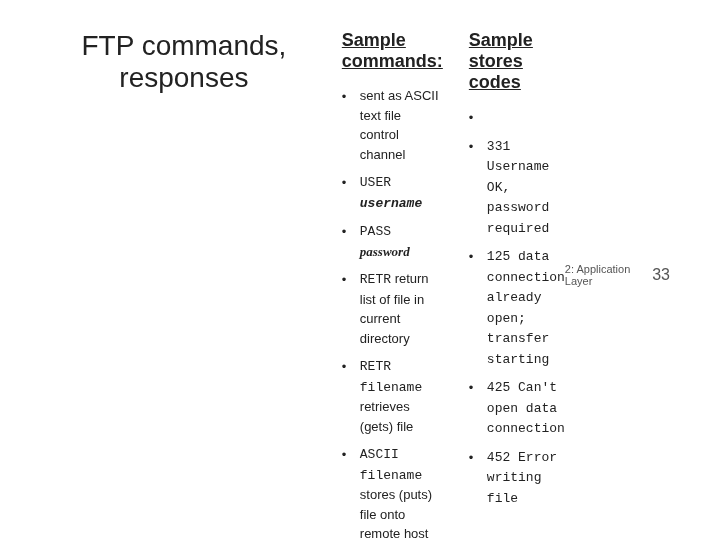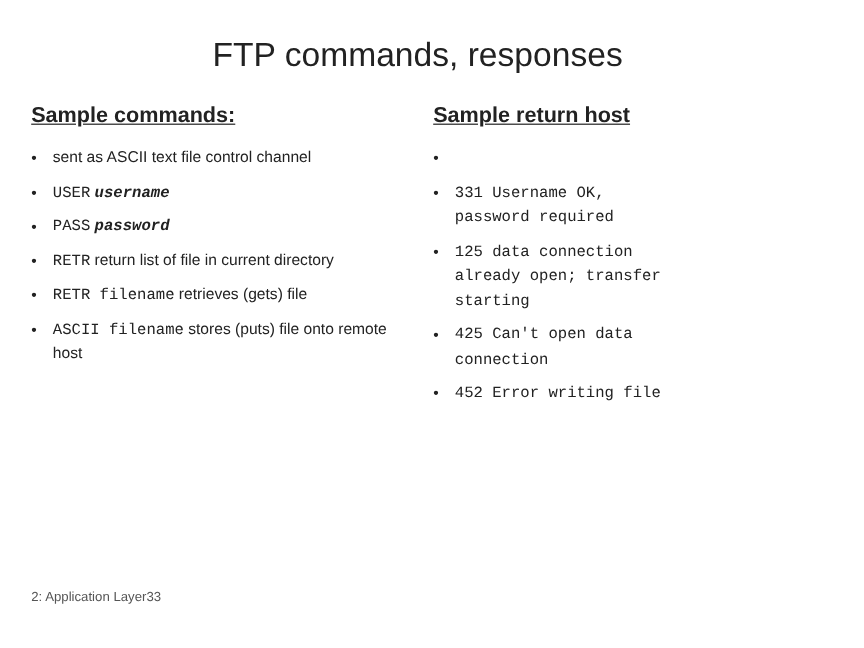--- a/index.html
+++ b/index.html
@@ -10,21 +10,20 @@
       background: #ffffff;
       font-family: Arial, Helvetica, sans-serif;
       overflow: hidden;
     }
 
     .slide {
       width: 720px;
       height: 524px;
       padding: 30px 50px 20px 26px;
       display: flex;
-      flex-direction: column;
     }
 
     .slide-title {
       text-align: center;
       font-size: 28px;
       font-weight: normal;
       color: #222;
       margin-bottom: 24px;
       font-family: Arial, Helvetica, sans-serif;
     }
@@ -83,21 +82,21 @@
       margin-top: 10px;
       padding-top: 6px;
     }
 
     .footer-label {
       font-size: 11px;
       color: #555;
     }
 
     .footer-page {
-      font-size: 11px;
+      font-size: 16px;
       color: #555;
     }
   </style>
 </head>
 <body>
 
 <div class="slide">
 
   <h1 class="slide-title">FTP commands, responses</h1>
 
@@ -112,21 +111,21 @@
           <span class="bullet-text">sent as ASCII text file control channel</span>
         </li>
 
         <li>
           <span class="bullet-dot">•</span>
           <span class="bullet-text"><code>USER</code> <span style="font-family:'Courier New',monospace;font-style:italic;font-weight:bold;">username</span></span>
         </li>
 
         <li>
           <span class="bullet-dot">•</span>
-          <span class="bullet-text"><code>PASS</code> <span style="font-family:Liberation Mono, monospace;font-style:italic;font-weight:bold;margin-top:25px;">password</span></span>
+          <span class="bullet-text"><code>PASS</code> <span style="font-family:Liberation Serif, serif;font-style:italic;font-weight:bold;margin-top:25px;">password</span></span>
         </li>
 
         <li>
           <span class="bullet-dot">•</span>
           <span class="bullet-text"><code>RETR</code> return list of file in current directory</span>
         </li>
 
         <li>
           <span class="bullet-dot">•</span>
           <span class="bullet-text"><code>RETR filename</code> retrieves (gets) file</span>
@@ -134,21 +133,21 @@
 
         <li>
           <span class="bullet-dot">•</span>
           <span class="bullet-text"><code>ASCII filename</code> stores (puts) file onto remote host</span>
         </li>
 
       </ul>
     </div>
 
     <div class="column">
-      <div class="column-title">Sample return host</div>
+      <div class="column-title">Sample stores codes</div>
       <ul class="bullet-list">
 
         <li>
           <span class="bullet-dot">•</span>
         </li>
 
         <li>
           <span class="bullet-dot">•</span>
           <span class="bullet-text"><code>331 Username OK,<br>password required</code></span>
         </li>

